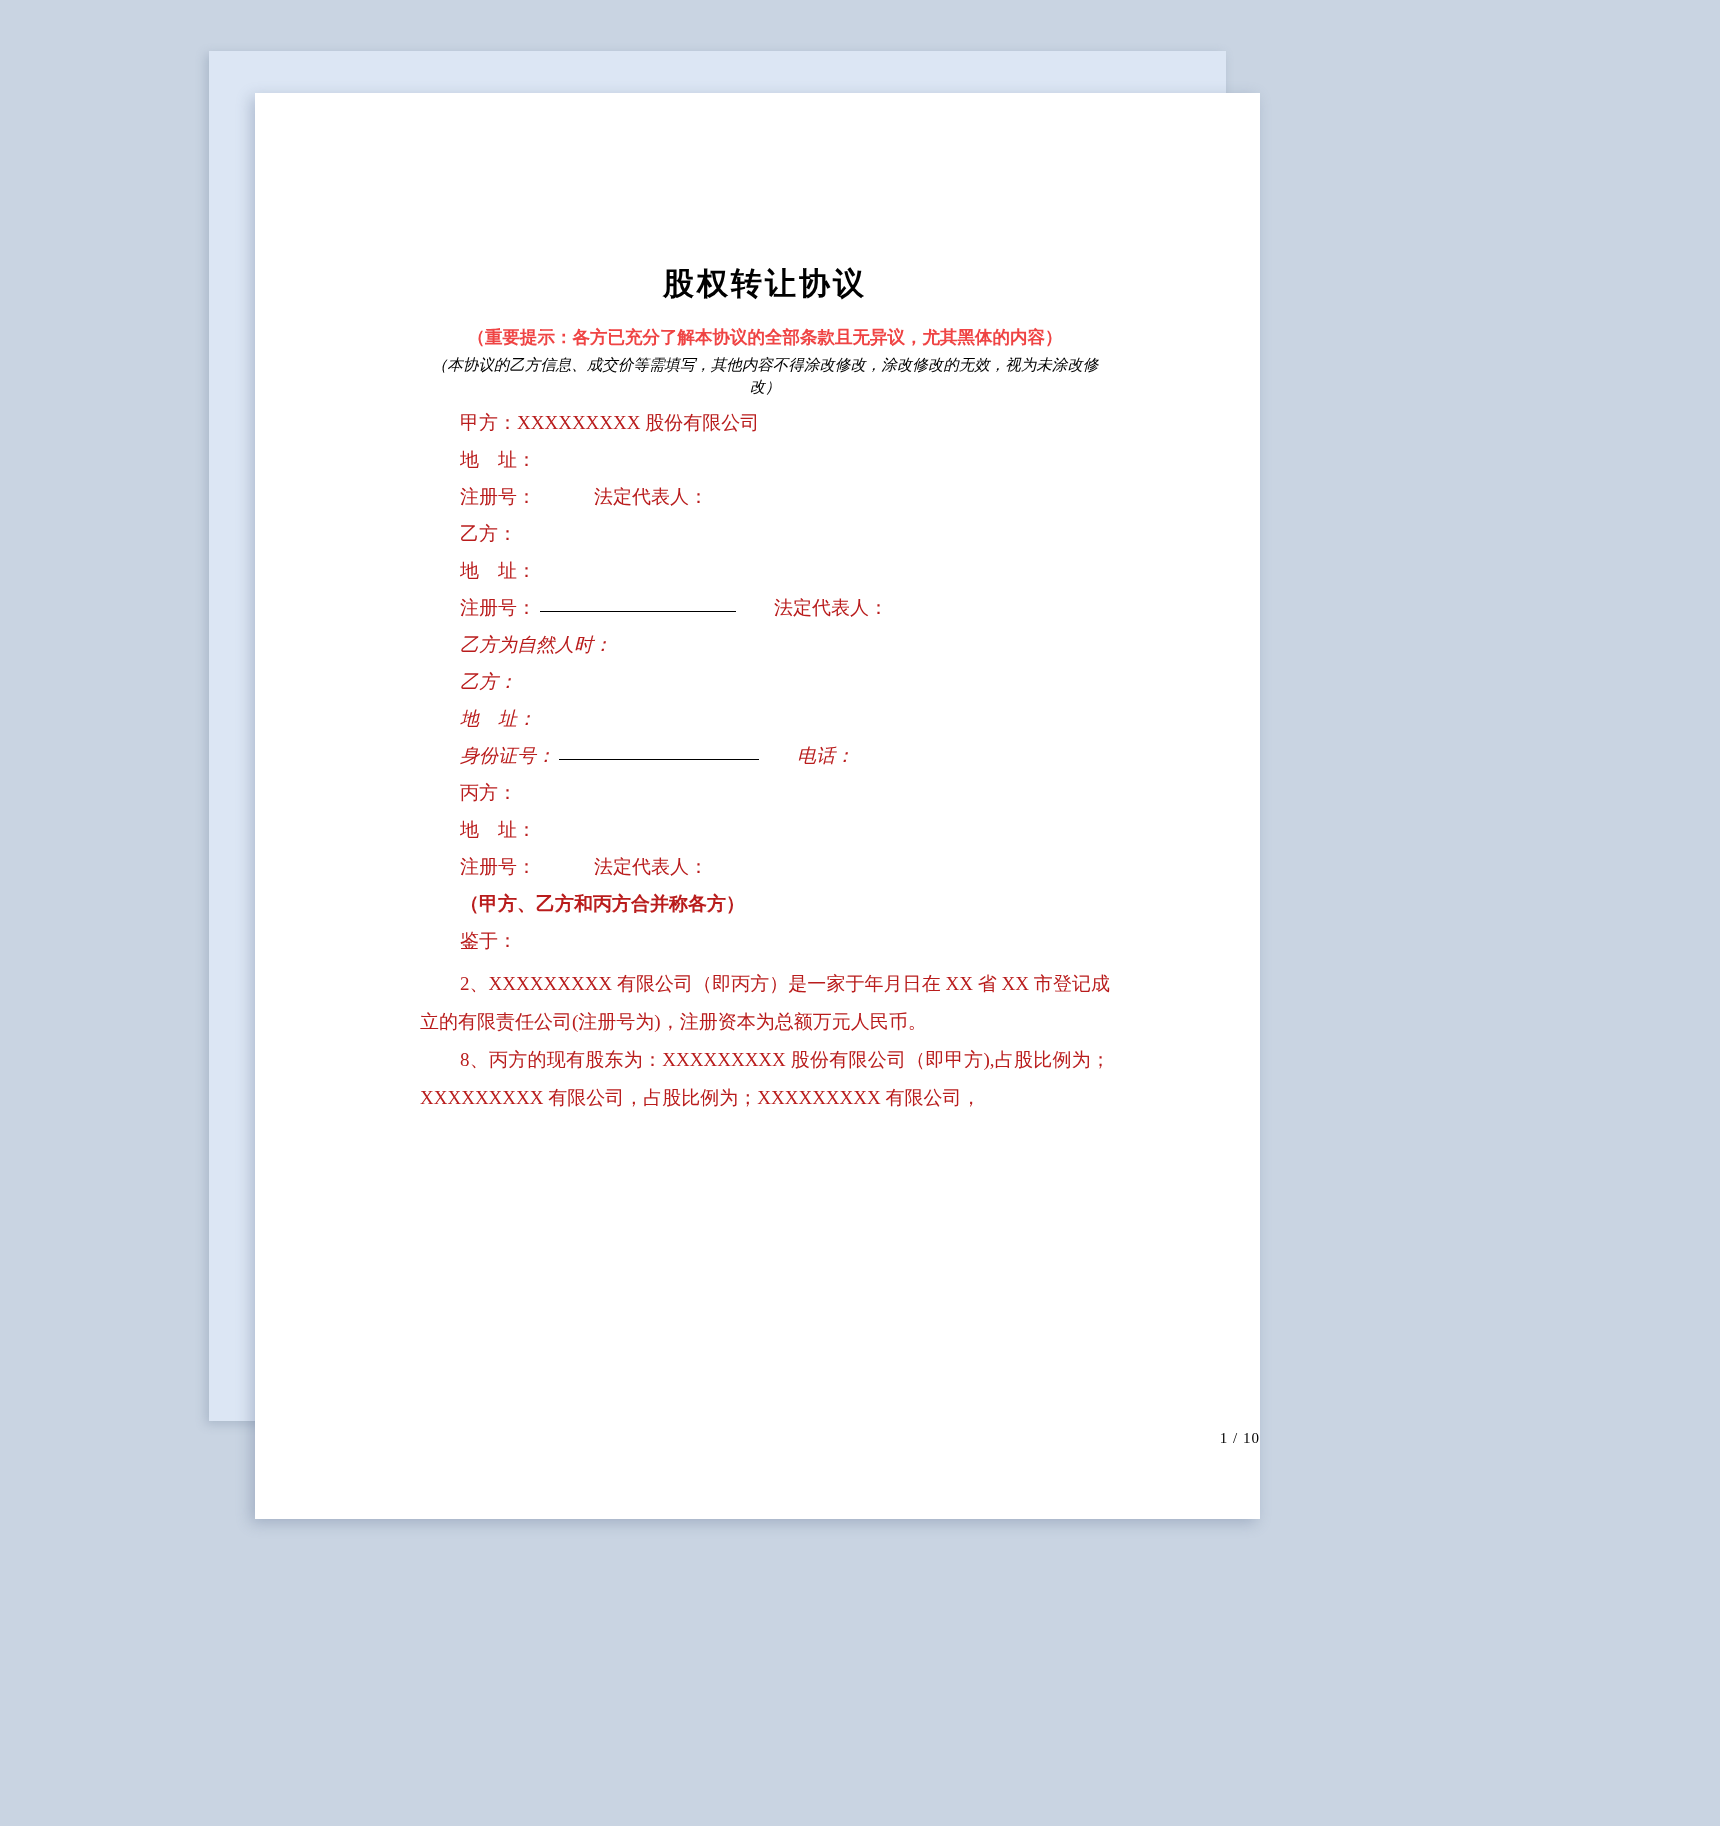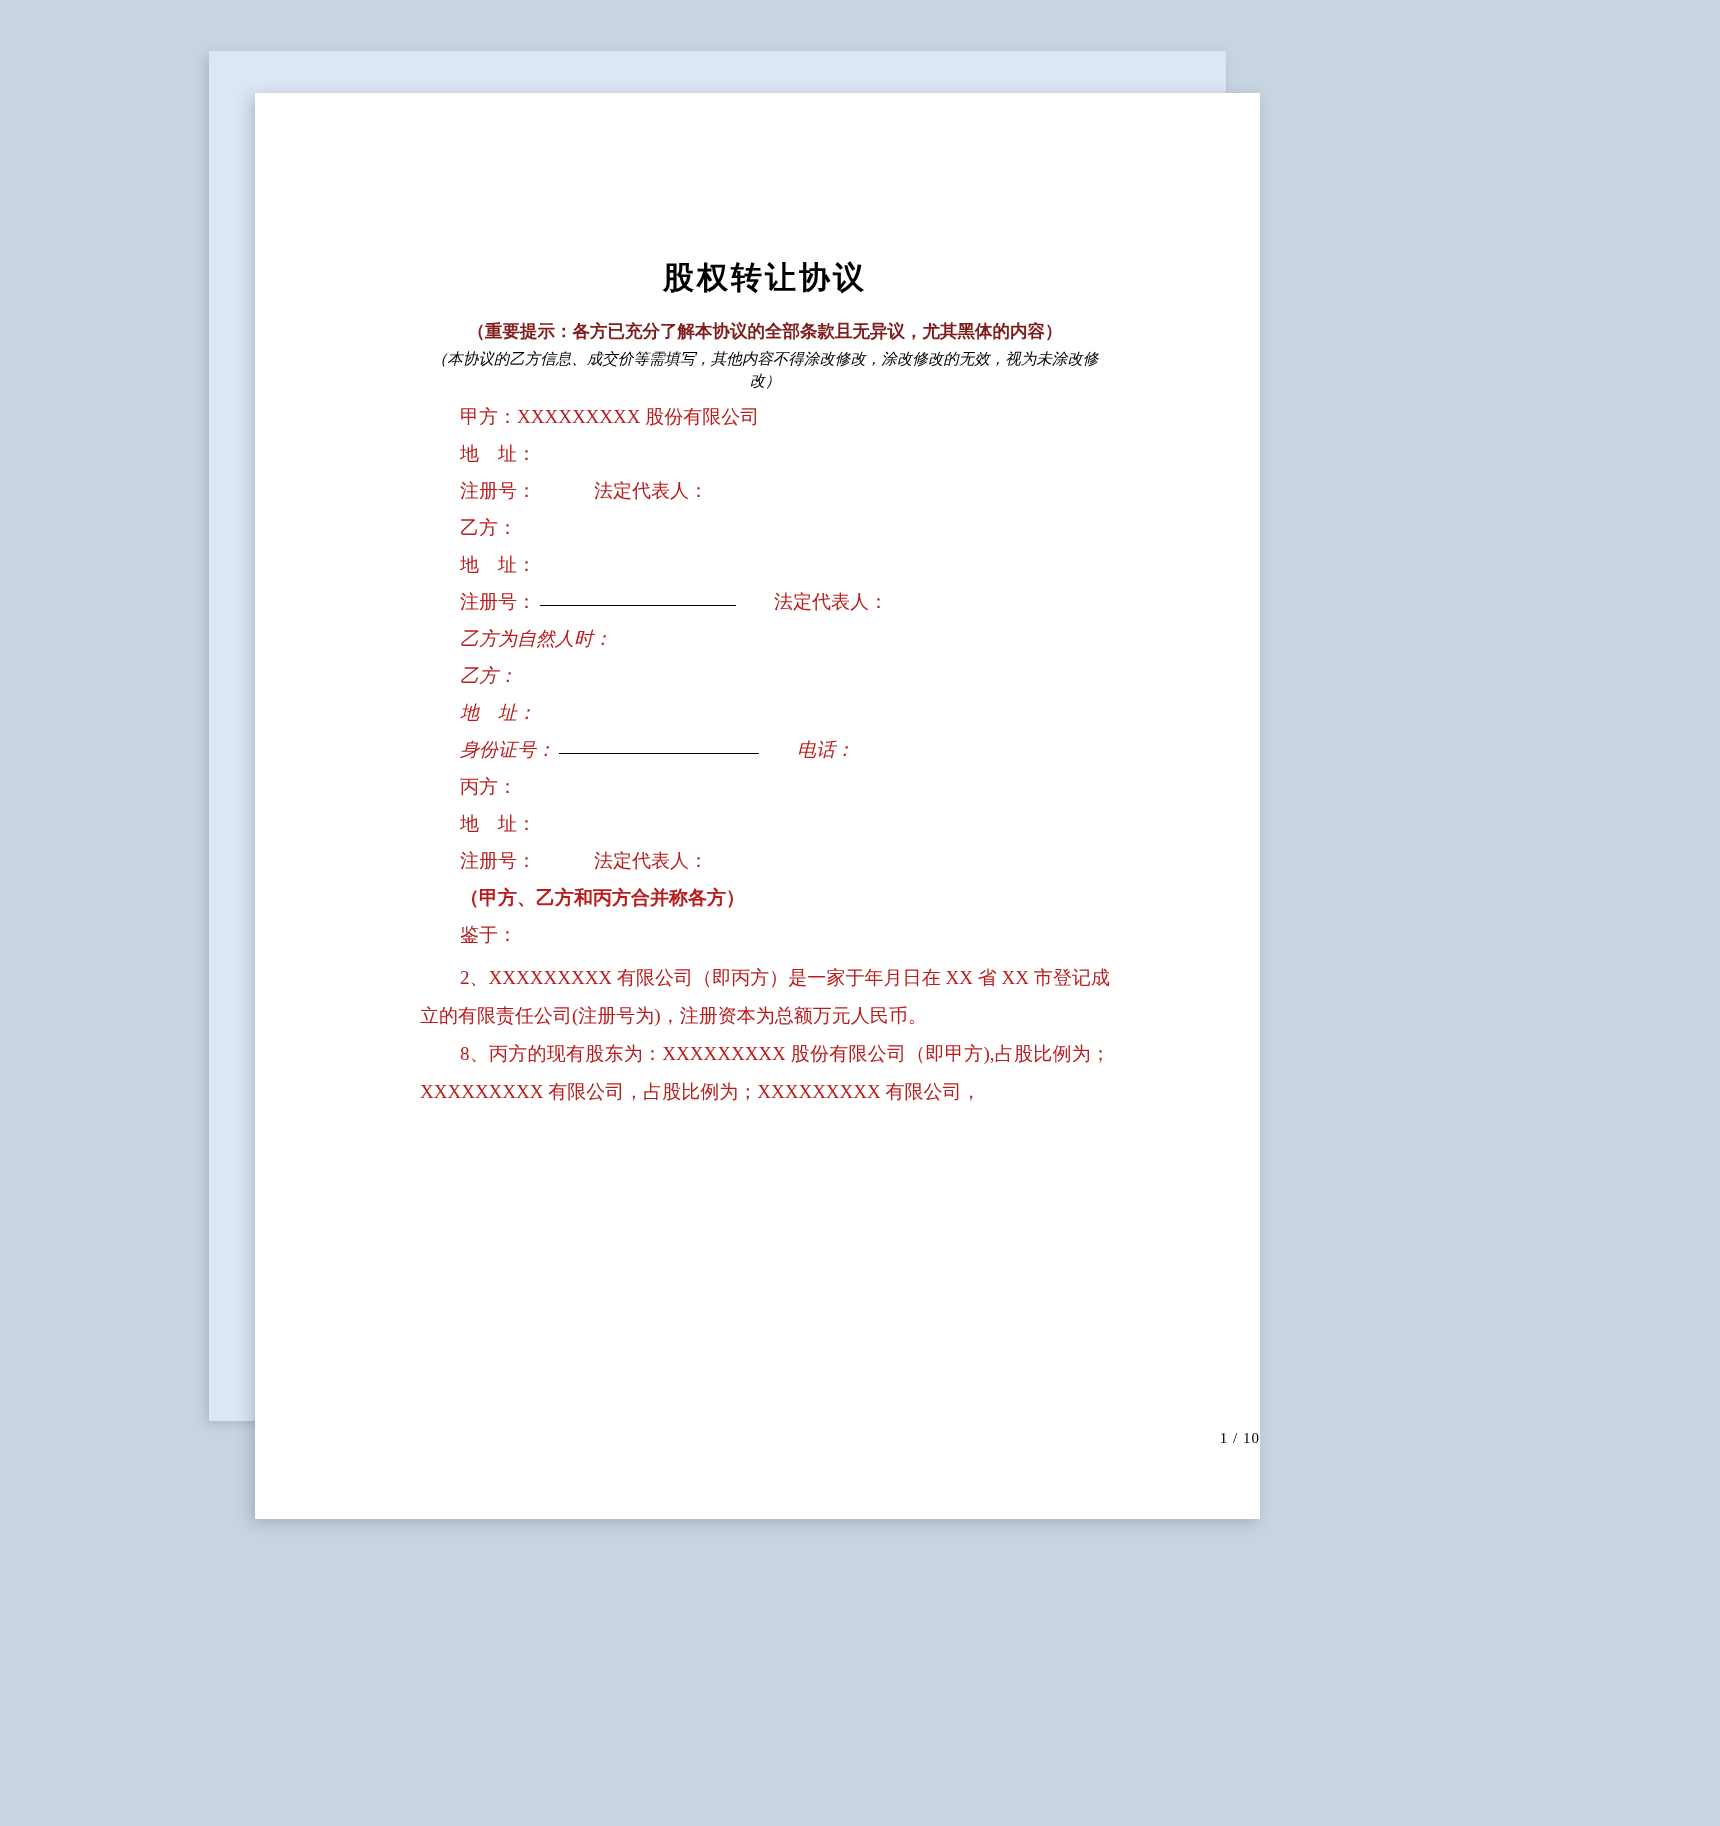--- a/index.html
+++ b/index.html
@@ -49,41 +49,41 @@
     top: 0;
     width: 1005px;
     height: 1426px;
     box-sizing: border-box;
     padding: 0;
   }
 
   .content {
     position: absolute;
     left: 165px;
-    top: 165px;
+    top: 171px;
     width: 690px;
   }
 
   .doc-title {
     text-align: center;
     font-family: "DejaVu Serif", "Liberation Serif", serif;
     font-weight: bold;
     font-size: 31px;
     letter-spacing: 3px;
     color: #000;
     margin: 0 0 22px 0;
     line-height: 1.25;
   }
 
   .notice-bold {
     text-align: center;
     font-family: "DejaVu Sans", "Liberation Sans", sans-serif;
     font-weight: bold;
     font-size: 17.5px;
-    color: #7f1d1d;
+    color: #ef4444;
     margin: 0 0 4px 0;
     line-height: 1.45;
     letter-spacing: 0px;
   }
 
   .notice-italic {
     text-align: center;
     font-family: "Liberation Serif", "DejaVu Serif", serif;
     font-style: italic;
     font-size: 15.5px;

